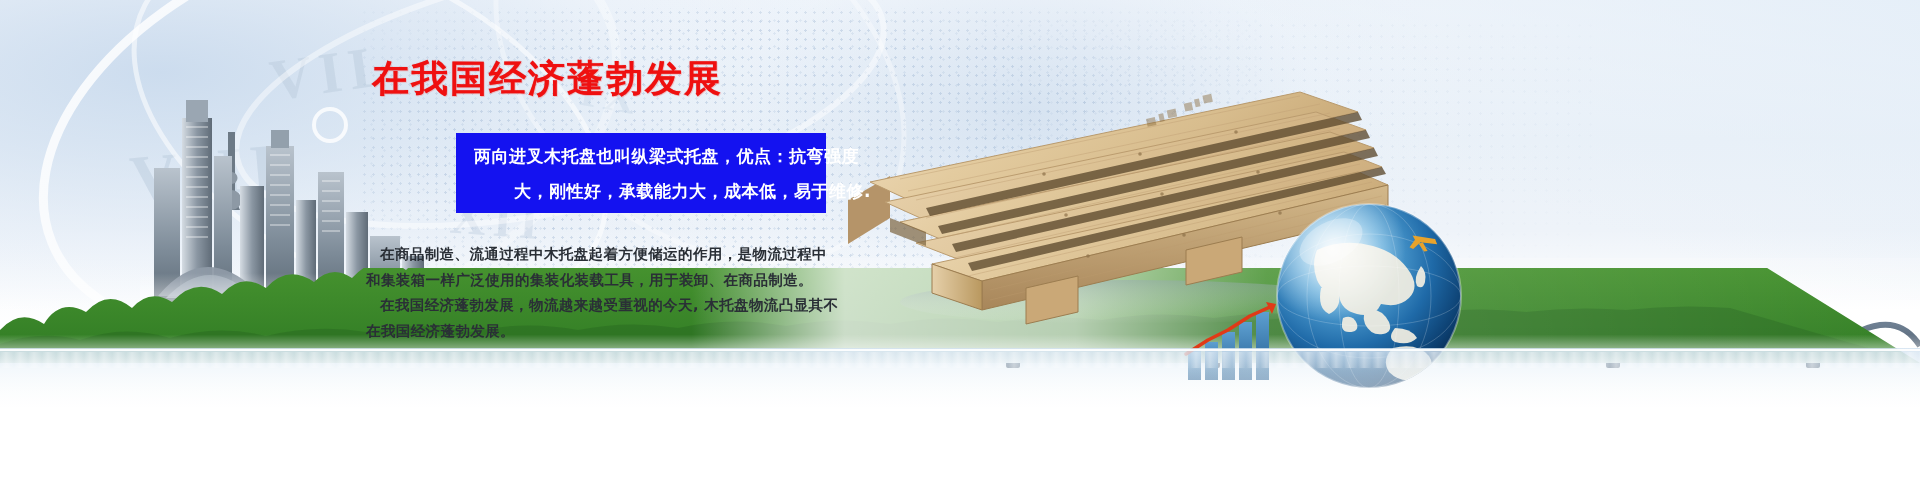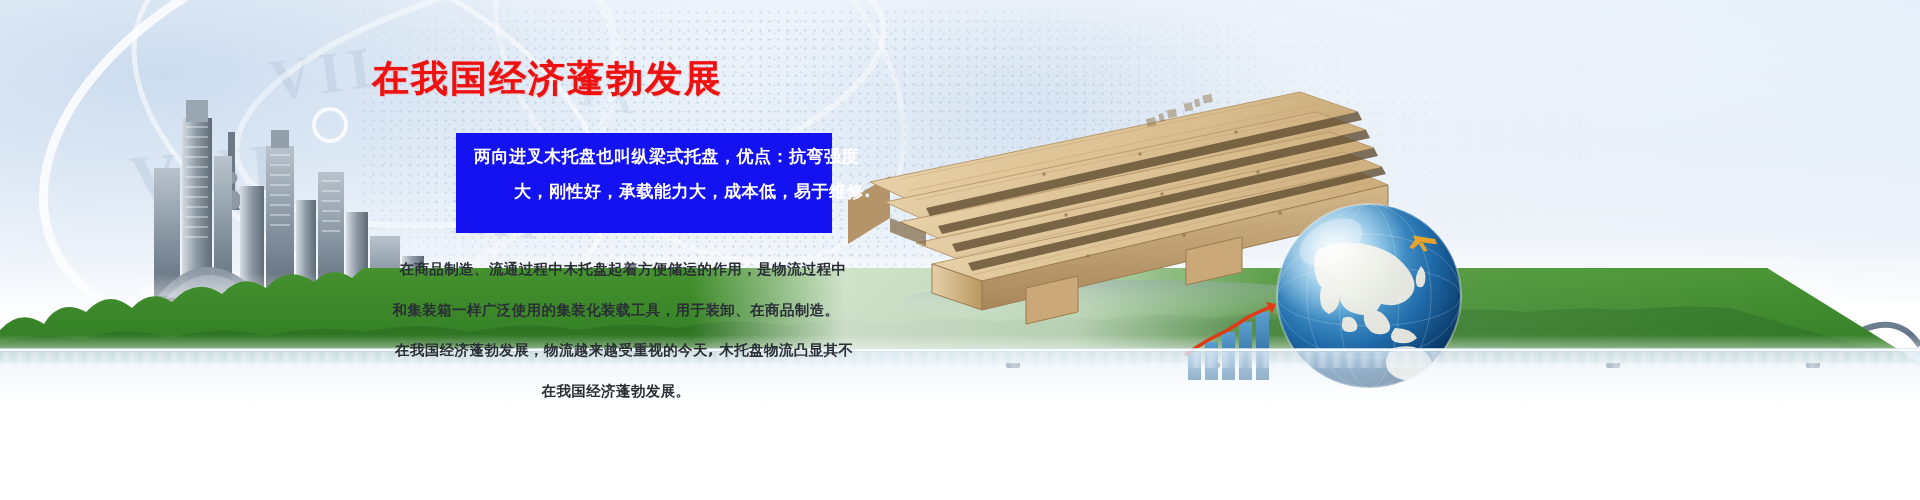--- a/index.html
+++ b/index.html
@@ -84,39 +84,38 @@
 
   
   .headline{
     position:absolute;left:372px;top:55px;width:470px;height:48px;
     color:#ef1010;font-size:37px;line-height:48px;font-weight:700;
     letter-spacing:2px;white-space:nowrap;
     font-family:"DejaVu Sans","Liberation Sans",sans-serif;
     text-shadow:0 0 1px rgba(200,0,0,.55), 1px 1px 0 rgba(255,140,140,.35);
   }
   .bluebox{
-    position:absolute;left:456px;top:133px;width:370px;height:100px;
+    position:absolute;left:456px;top:133px;width:370px;height:80px;
     background:#1412f0;
-    padding-left:6px;
   }
   .bluebox .bline{
     position:absolute;left:18px;color:#ffffff;font-size:17px;font-weight:700;
     letter-spacing:.5px;white-space:nowrap;
     font-family:"DejaVu Sans","Liberation Sans",sans-serif;
   }
   .bluebox .bl1{top:12px;}
   .bluebox .bl2{top:47px;margin-left:40px;}
 
   .para{
     position:absolute;left:366px;top:242px;width:500px;
     color:#2a2f36;font-size:14.5px;line-height:25.5px;font-weight:700;
     letter-spacing:.4px;
     font-family:"DejaVu Sans","Liberation Sans",sans-serif;
   }
-  .para p{margin:15px;white-space:nowrap;text-align:center;}
+  .para p{margin:0;white-space:nowrap;}
   .para p.indent{text-indent:14px;}
 </style>
 </head>
 <body>
 
 <div id="banner">
 
   <div class="layer wash-a"></div>
   <div class="layer wash-b"></div>
   <div class="layer wash-c"></div>

